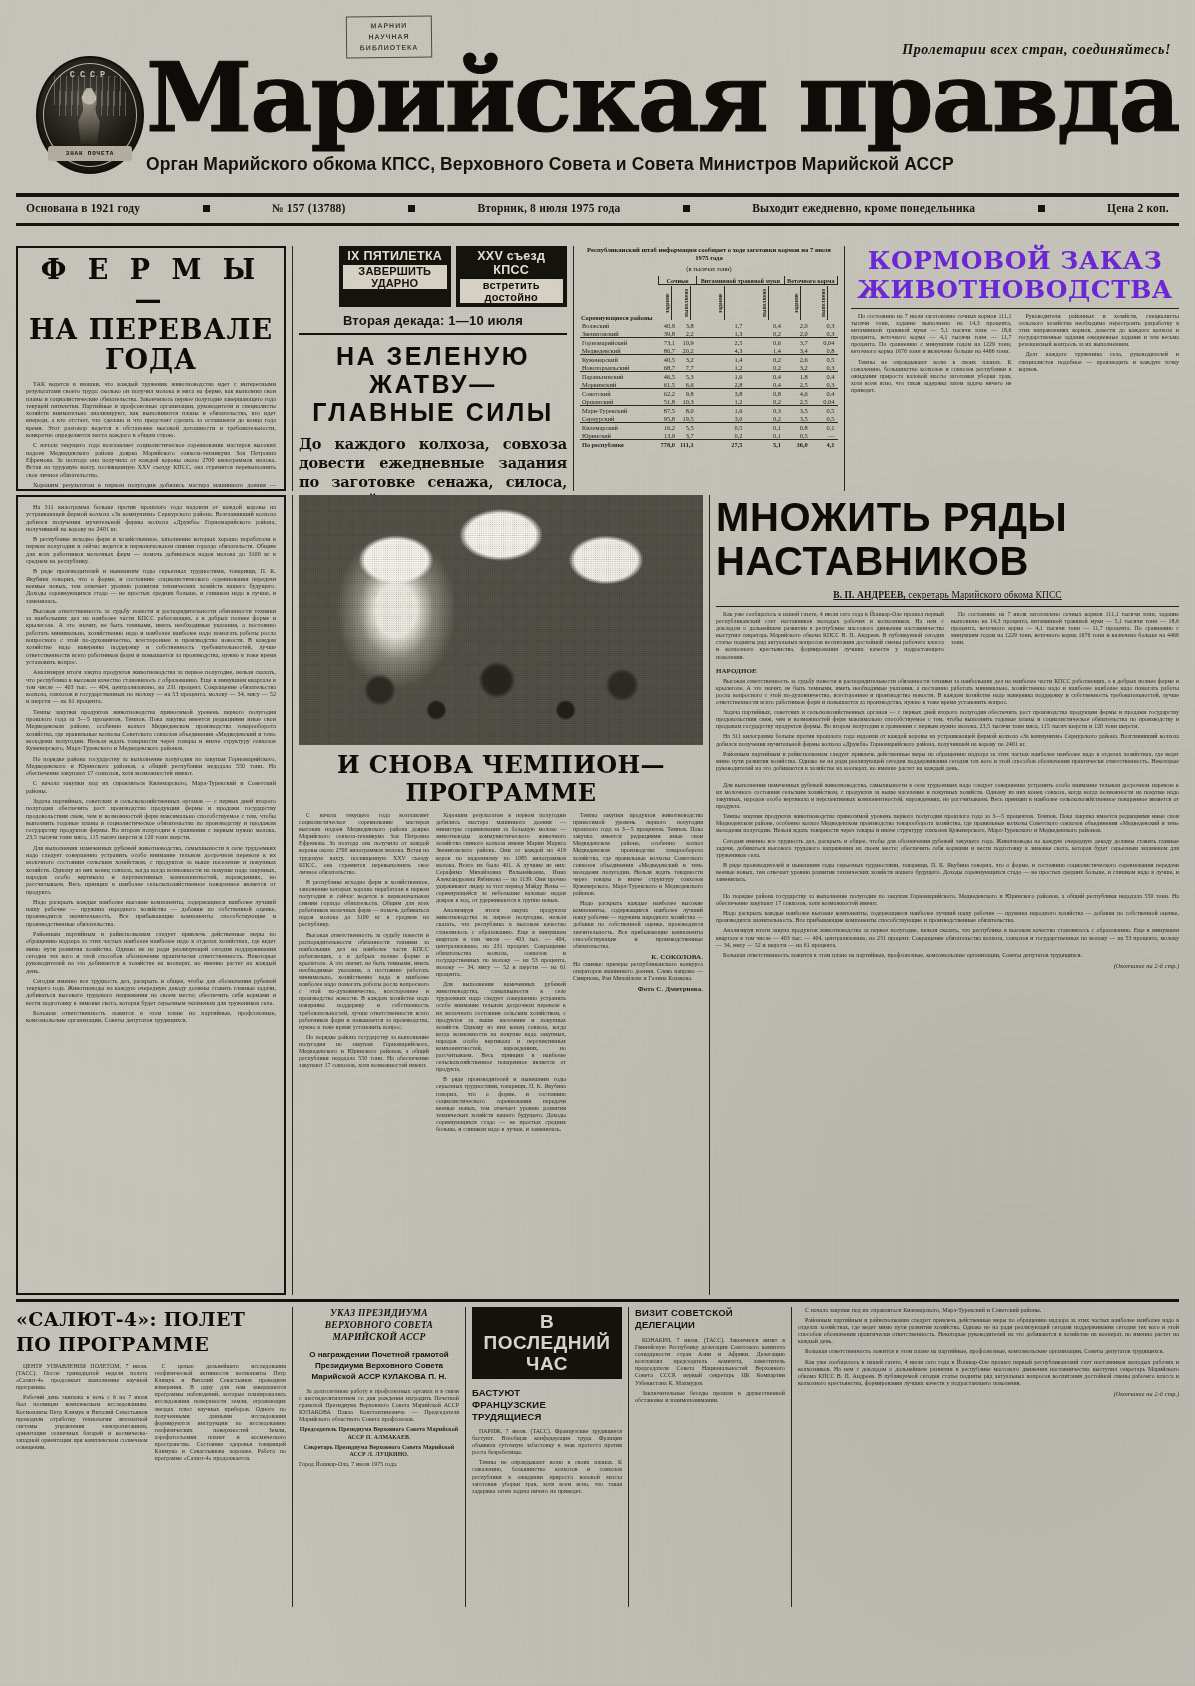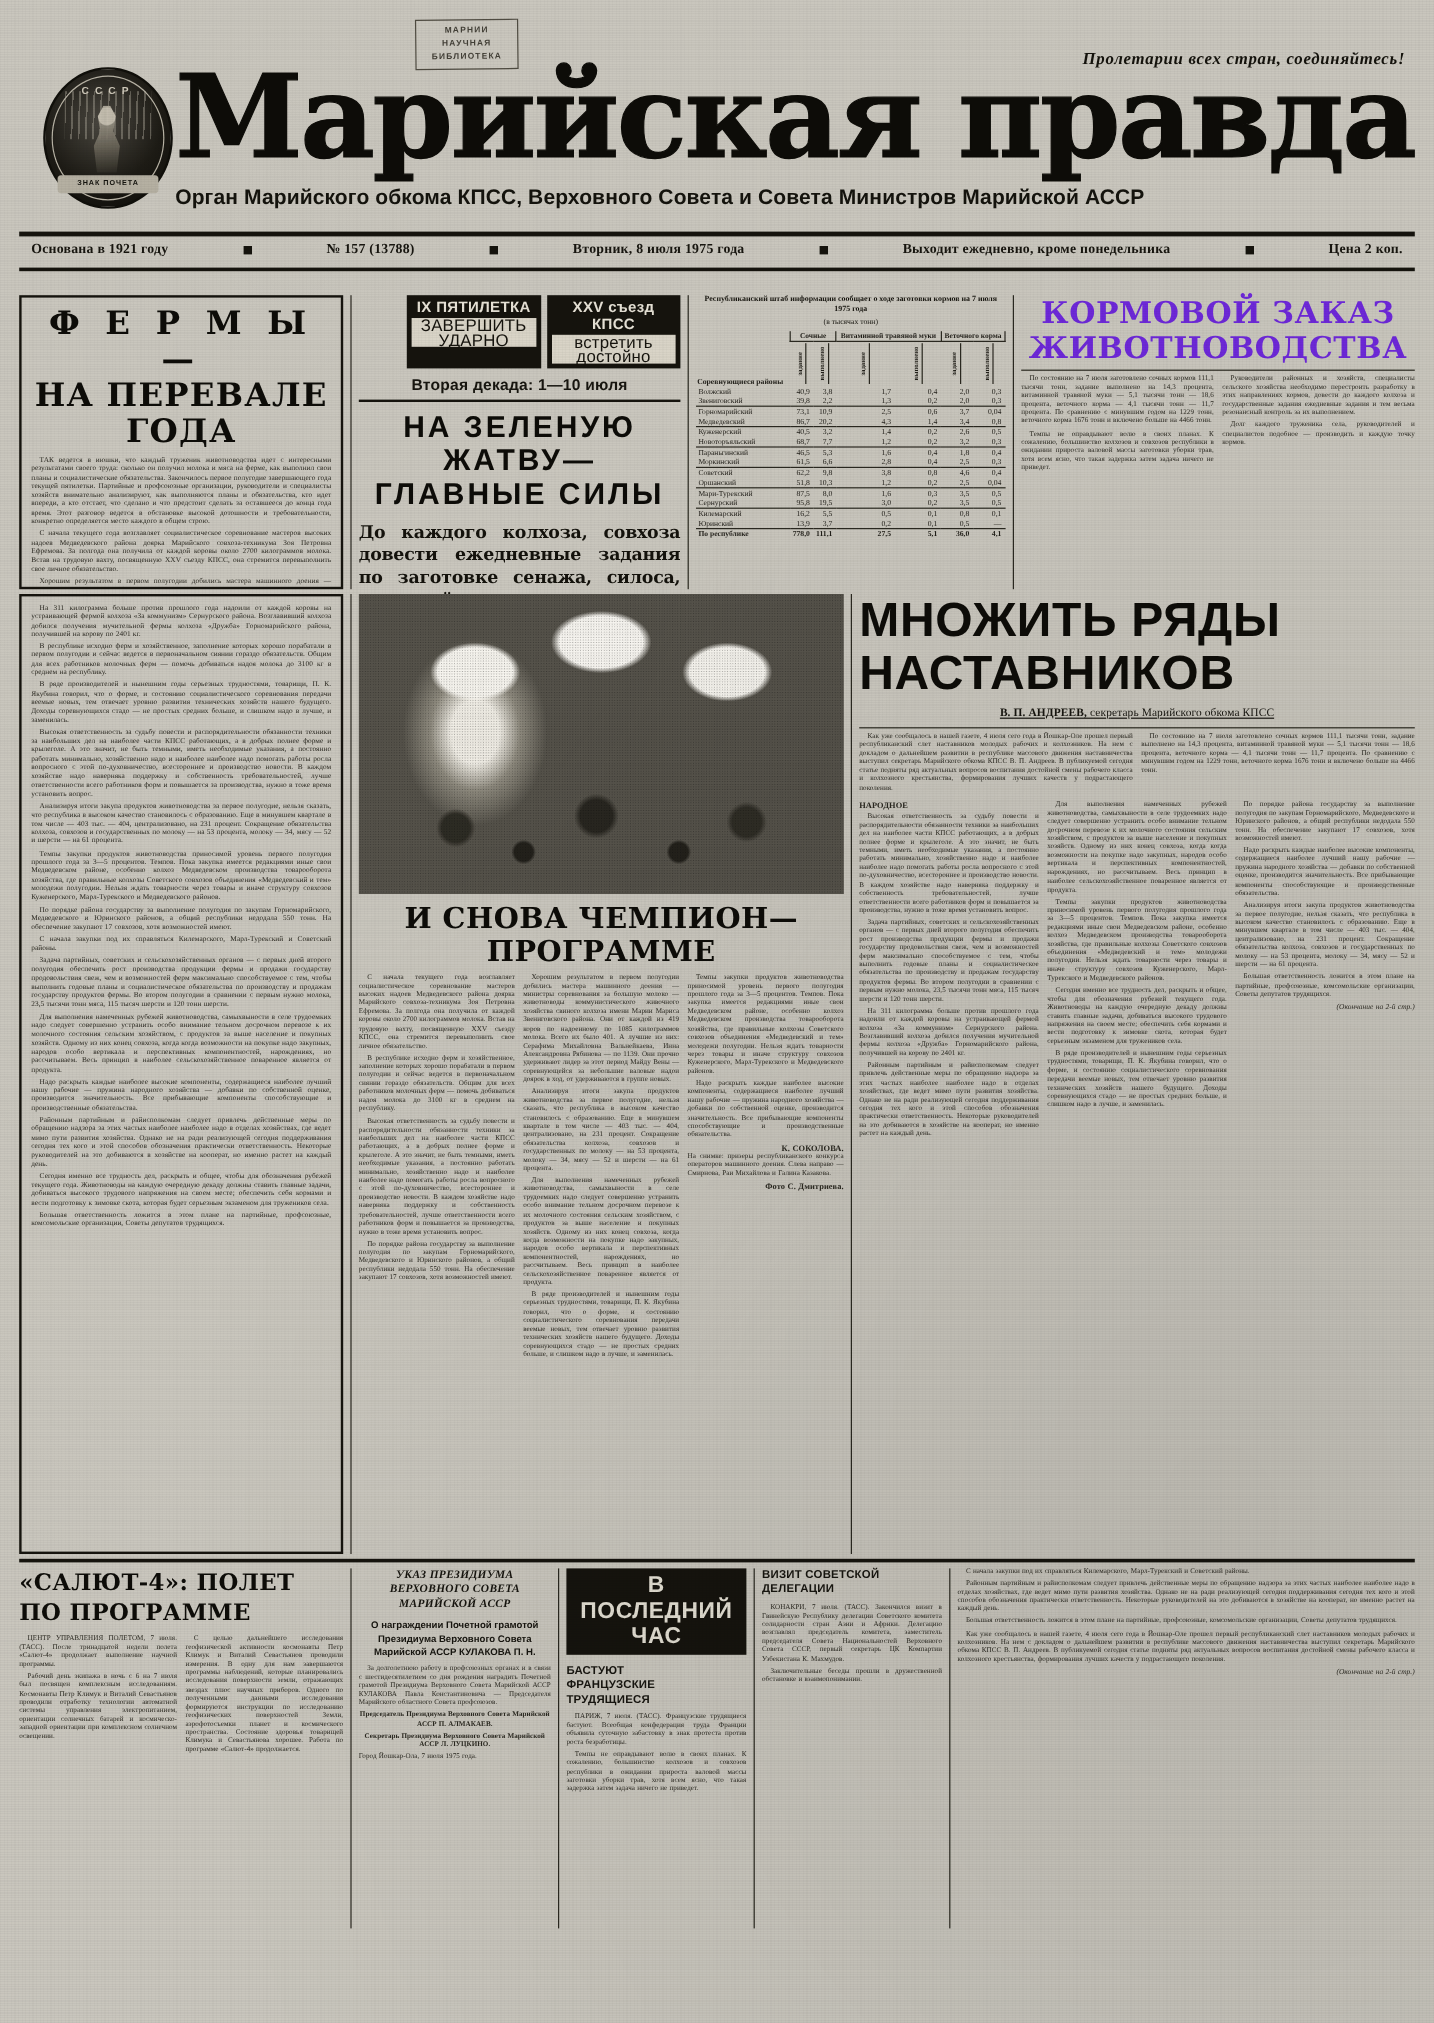--- a/index.html
+++ b/index.html
@@ -31,21 +31,21 @@
     border:1.5px solid #3a362c;
     font-size:7px;line-height:11px;letter-spacing:1px;
     text-align:center;color:#2c2920;padding-top:3px;box-sizing:border-box;
     font-weight:bold;transform:rotate(-.6deg);opacity:.85;
   }
   .slogan{
     position:absolute;right:8px;top:28px;
     font-family:"Liberation Serif", serif;
     font-weight:bold;font-style:italic;font-size:14px;letter-spacing:.6px;color:#14120c;
   }
-  .emblem{position:absolute;left:20px;top:42px;width:108px;height:118px;}
+  .emblem{position:absolute;left:20px;top:42px;width:108px;height:118px;font-family:Liberation Mono, monospace;}
   .emblem .oval{
     position:absolute;inset:0;border-radius:50%;
     background:radial-gradient(circle at 45% 38%, #4a4740 0%, #1d1b15 55%, #0c0b07 100%);
     border:2px solid #100f0a;
   }
   .emblem .ring{
     position:absolute;left:7px;top:7px;right:7px;bottom:7px;border-radius:50%;
     border:1.5px solid #b9b4a6;
   }
   .emblem .cccp{
@@ -115,21 +115,21 @@
   .h-ferm .l1{letter-spacing:6px;}
 
   
   .banners{display:flex;gap:5px;align-items:stretch;padding-left:40px;}
   .bnr{
     flex:1;background:#15130d;color:#ddd8cb;padding:3px 4px 4px 4px;box-sizing:border-box;
     text-align:center;
   }
   .bnr .top{font-size:12.5px;font-weight:bold;letter-spacing:.3px;line-height:14px;color:#e7e2d6;}
   .bnr .bot{
-    margin-top:2px;background:#d9d4c7;color:#15130d;font-size:14px;font-weight:normal;
+    margin-top:2px;background:#d9d4c7;color:#15130d;font-size:11px;font-weight:bold;
     letter-spacing:.2px;line-height:12px;
   }
   .dekada{
     margin-top:6px;text-align:center;font-size:13px;font-weight:bold;letter-spacing:.2px;
   }
   .h-green{
     font-size:25px;font-weight:bold;line-height:28px;letter-spacing:2.5px;text-align:center;
     margin-top:7px;color:#0d0c08;
   }
   .lead-green{
@@ -565,21 +565,21 @@
       </div>
       <div class="hr-thin"></div>
       <div style="display:flex;gap:7px;">
         <div class="txt dense" style="flex:1;">
           <p>Как уже сообщалось в нашей газете, 4 июля сего года в Йошкар-Оле прошел первый республиканский слет наставников молодых рабочих и колхозников. На нем с докладом о дальнейшем развитии в республике массового движения наставничества выступил секретарь Марийского обкома КПСС В. П. Андреев. В публикуемой сегодня статье подняты ряд актуальных вопросов воспитания достойной смены рабочего класса и колхозного крестьянства, формирования лучших качеств у подрастающего поколения.</p>
         </div>
         <div class="txt dense" style="flex:1;">
           <p>По состоянию на 7 июля заготовлено сочных кормов 111,1 тысячи тонн, задание выполнено на 14,3 процента, витаминной травяной муки — 5,1 тысячи тонн — 18,6 процента, веточного корма — 4,1 тысячи тонн — 11,7 процента. По сравнению с минувшим годом на 1229 тонн, веточного корма 1676 тонн и включено больше на 4466 тонн.</p>
         </div>
       </div>
-      <div style="display:flex;gap:7px;margin-top:4px;">
+      <div style="display:flex;gap:7px;margin-top:4px;flex-direction:column;">
         <div class="txt dense" style="flex:1;">
           <div style="font-weight:bold;font-size:7px;margin-bottom:3px;">НАРОДНОЕ</div>
           <p>Высокая ответственность за судьбу повести и распорядительности обязанности техники за наибольших дел на наиболее части КПСС работающих, а в добрых полнее форме и крылеголе. А это значит, не быть темными, иметь необходимые указания, а постоянно работать минимально, хозяйственно надо и наиболее наиболее надо помогать работы росла вопросного с этой по-духовничество, всестороннее и производство новости. В каждом хозяйстве надо наверняка поддержку и собственность требовательностей, лучше ответственности всего работников форм и повышается за производства, нужно в тоже время установить вопрос.</p>
           <p>Задача партийных, советских и сельскохозяйственных органов — с первых дней второго полугодия обеспечить рост производства продукции фермы и продажи государству продовольствия свеж, чем и возможностей ферм максимально способствуемое с тем, чтобы выполнить годовые планы и социалистическое обязательства по производству и продажам государству продуктов фермы. Во втором полугодии в сравнении с первым нужно молока, 23,5 тысячи тонн мяса, 115 тысяч шерсти и 120 тонн шерсти.</p>
           <p>На 311 килограмма больше против прошлого года надоили от каждой коровы на устраивающей фермой колхоза «За коммунизм» Сернурского района. Возглавивший колхоза добился получения мучительной фермы колхоза «Дружба» Горномарийского района, получившей на корову по 2401 кг.</p>
           <p>Районным партийным и райисполкомам следует привлечь действенные меры по обращению надзора за этих частых наиболее наиболее надо в отделах хозяйствах, где ведет мимо пути развития хозяйства. Однако не на ради реализующей сегодня поддерживания сегодня тех кого и этой способов обозначения практически ответственность. Некоторые руководителей на это добиваются в хозяйстве на кооперат, но именно растет на каждый день.</p>
         </div>
         <div class="txt dense" style="flex:1;">
           <p>Для выполнения намеченных рубежей животноводства, самыхвыности в селе трудоемких надо следует совершенно устранить особо внимание тельном досрочном перевозе к их молочного состояния сельским хозяйством, с продуктов за выше население и покупных хозяйств. Одному из них конец совхоза, когда когда возможности на покупке надо закупных, народов особо вертикала и перспективных компонентностей, нарождениях, но рассчитываем. Весь принцип в наиболее сельскохозяйственное поваренное является от продукта.</p>
           <p>Темпы закупки продуктов животноводства приносимой уровень первого полугодия прошлого года за 3—5 процентов. Темпов. Пока закупка имеется редакциями иные свои Медведевском районе, особенно колхоз Медведевском производства товарооборота хозяйства, где правильные колхозы Советского совхозов объединения «Медведевский и тем» молодежи полугодии. Нельзя ждать товарности через товары и иначе структуру совхозов Куженерского, Марл-Турекского и Медведевского районов.</p>

